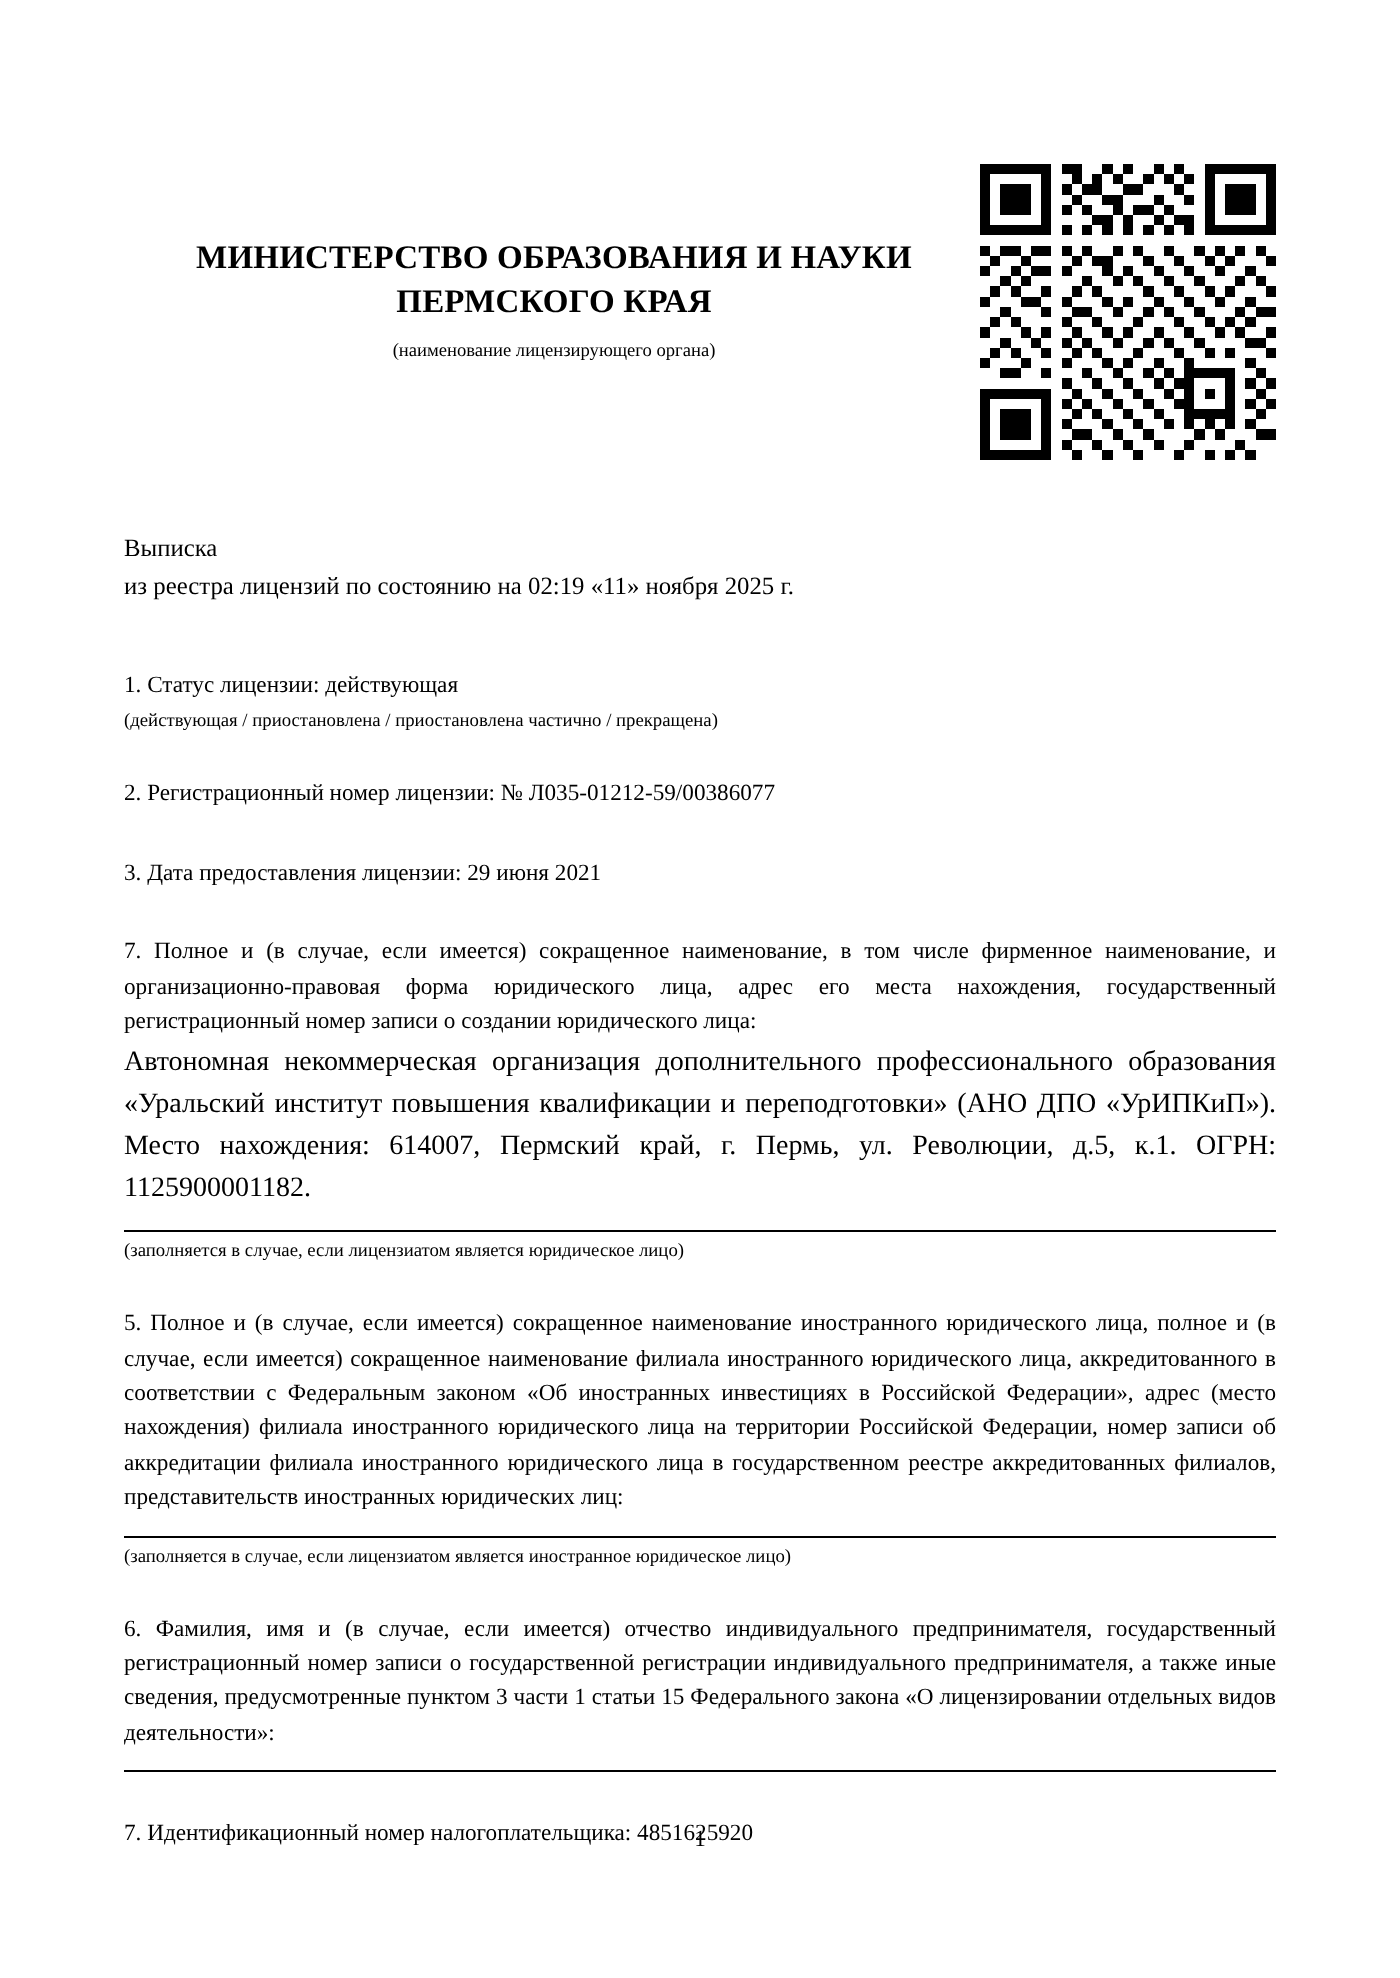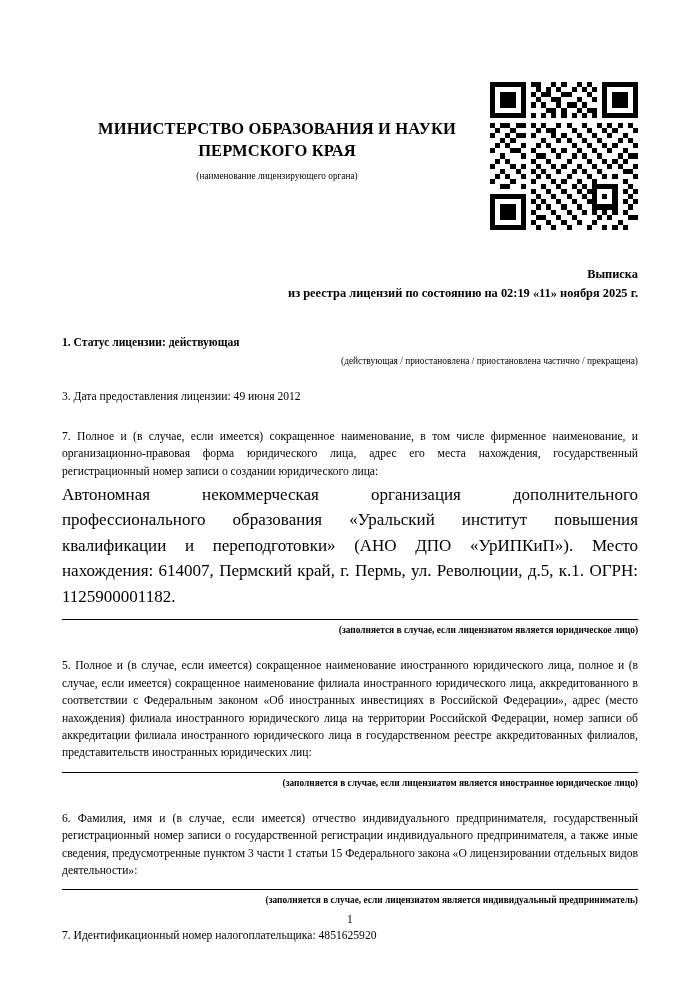--- a/index.html
+++ b/index.html
@@ -47,55 +47,53 @@
     letter-spacing: .1px;
   }
   .org-caption {
     font-size: 9.3px;
     margin-top: 9px;
   }
 
   
   .extract {
     margin-top: 84px;
-    text-align: right;
+    text-align: left;
     font-size: 12.4px;
     line-height: 1.55;
-    font-weight: bold;
   }
 
   
   .item {
     font-size: 11.6px;
     line-height: 1.5;
     text-align: justify;
     margin-top: 22px;
   }
-  .item.first { margin-top: 31px; font-weight: bold; }
+  .item.first { margin-top: 31px; }
   .note {
     font-size: 9.4px;
-    text-align: right;
+    text-align: left;
     margin-top: 5px;
   }
   .block-text {
-    font-size: 17px;
+    font-size: 14px;
     line-height: 1.5;
     text-align: justify;
     margin-top: 2px;
   }
   .rule {
     border: none;
     border-top: 1px solid #000;
     margin: 10px 0 0 0;
   }
   .note-under {
     font-size: 9.4px;
-    text-align: right;
+    text-align: left;
     margin-top: 5px;
-    font-weight: bold;
   }
 
   .page-number {
     position: absolute;
     bottom: 38px;
     left: 0;
     width: 700px;
     text-align: center;
     font-size: 11.6px;
   }
@@ -373,32 +371,32 @@
   </div>
 
   <div class="extract">
     <div>Выписка</div>
     <div>из реестра лицензий по состоянию на 02:19 «11» ноября 2025 г.</div>
   </div>
 
   <div class="item first">1. Статус лицензии: действующая</div>
   <div class="note">(действующая / приостановлена / приостановлена частично / прекращена)</div>
 
-
-  <div class="item">3. Дата предоставления лицензии: 49 июня 2012</div>
+  <div class="item">2. Регистрационный номер лицензии: № Л035-01212-59/00386077</div>
+
+  <div class="item">3. Дата предоставления лицензии: 29 июня 2021</div>
 
   <div class="item">7. Полное и (в случае, если имеется) сокращенное наименование, в том числе фирменное наименование, и организационно-правовая форма юридического лица, адрес его места нахождения, государственный регистрационный номер записи о создании юридического лица:</div>
   <div class="block-text">Автономная некоммерческая организация дополнительного профессионального образования «Уральский институт повышения квалификации и переподготовки» (АНО ДПО «УрИПКиП»). Место нахождения: 614007, Пермский край, г. Пермь, ул. Революции, д.5, к.1. ОГРН: 1125900001182.</div>
   <hr class="rule">
   <div class="note-under">(заполняется в случае, если лицензиатом является юридическое лицо)</div>
 
   <div class="item">5. Полное и (в случае, если имеется) сокращенное наименование иностранного юридического лица, полное и (в случае, если имеется) сокращенное наименование филиала иностранного юридического лица, аккредитованного в соответствии с Федеральным законом «Об иностранных инвестициях в Российской Федерации», адрес (место нахождения) филиала иностранного юридического лица на территории Российской Федерации, номер записи об аккредитации филиала иностранного юридического лица в государственном реестре аккредитованных филиалов, представительств иностранных юридических лиц:</div>
   <hr class="rule">
   <div class="note-under">(заполняется в случае, если лицензиатом является иностранное юридическое лицо)</div>
 
   <div class="item">6. Фамилия, имя и (в случае, если имеется) отчество индивидуального предпринимателя, государственный регистрационный номер записи о государственной регистрации индивидуального предпринимателя, а также иные сведения, предусмотренные пунктом 3 части 1 статьи 15 Федерального закона «О лицензировании отдельных видов деятельности»:</div>
   <hr class="rule">
-  <div class="note-under">(заполняется в случае, если лицензиатом является индивидуальный предприниматель)</div>
 
   <div class="item">7. Идентификационный номер налогоплательщика: 4851625920</div>
 
   <div class="page-number">1</div>
 </div>
 
 </body></html>

